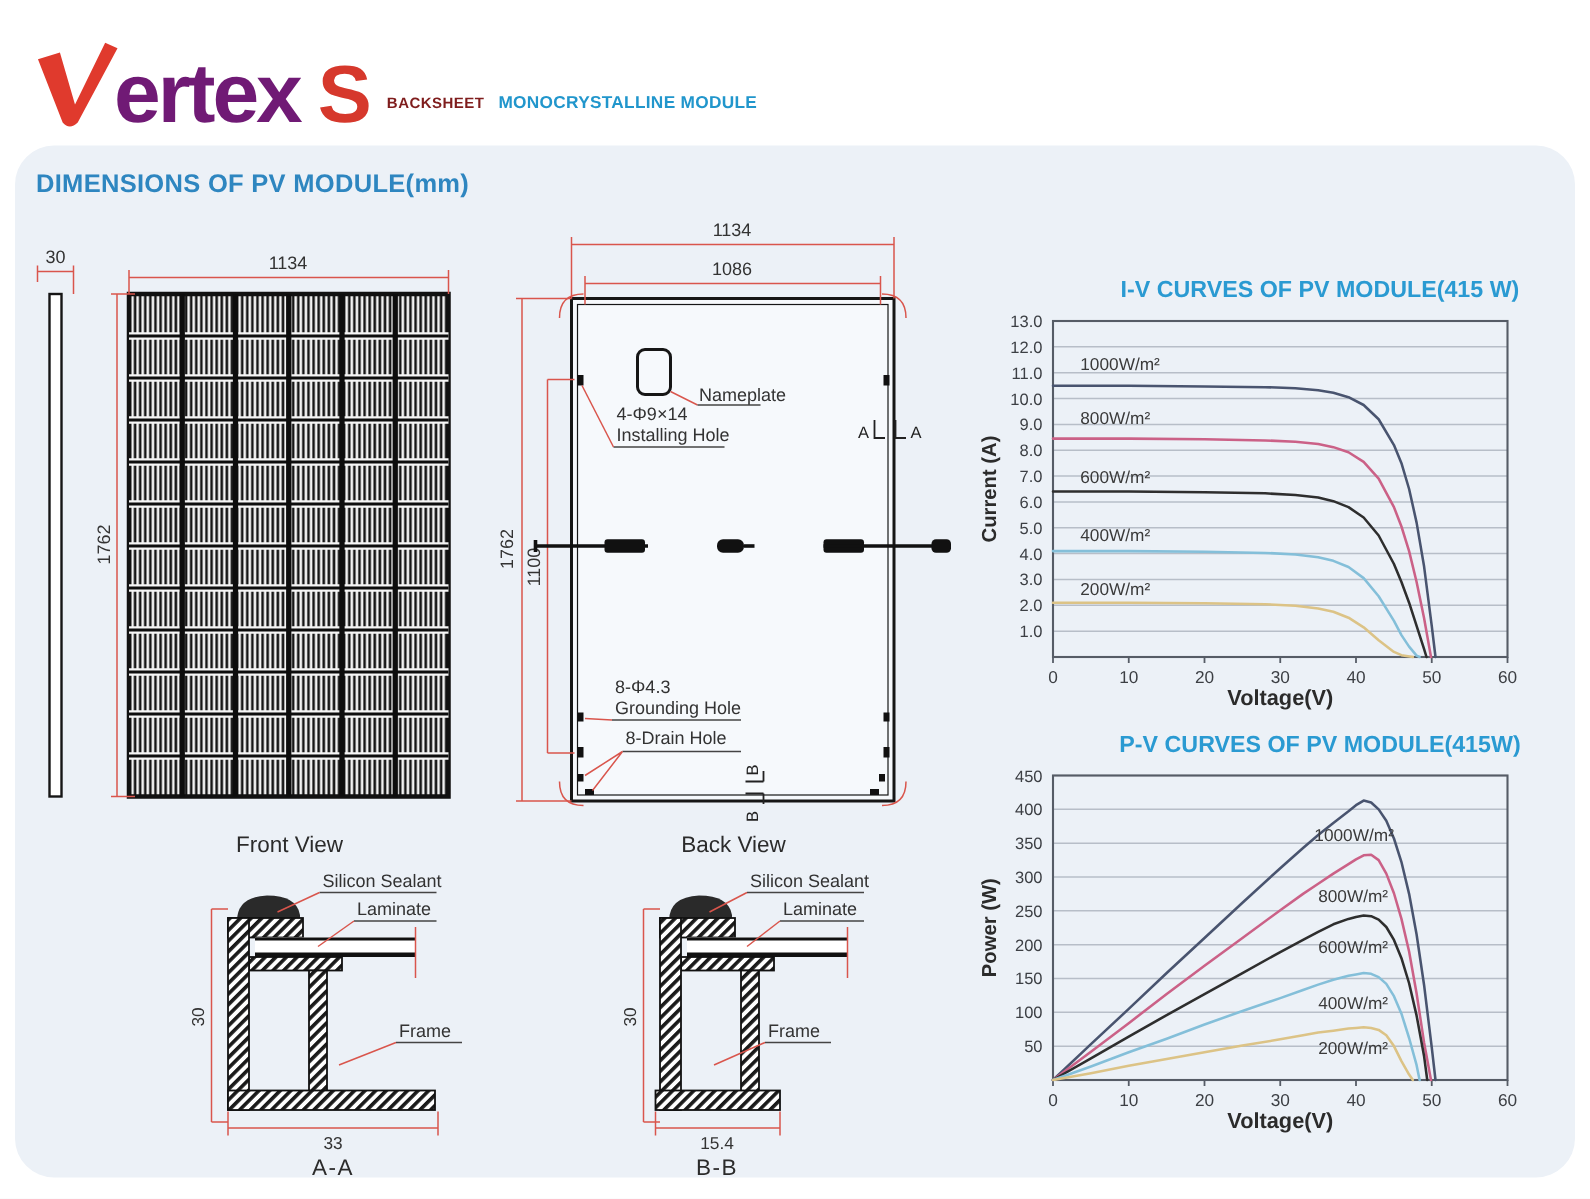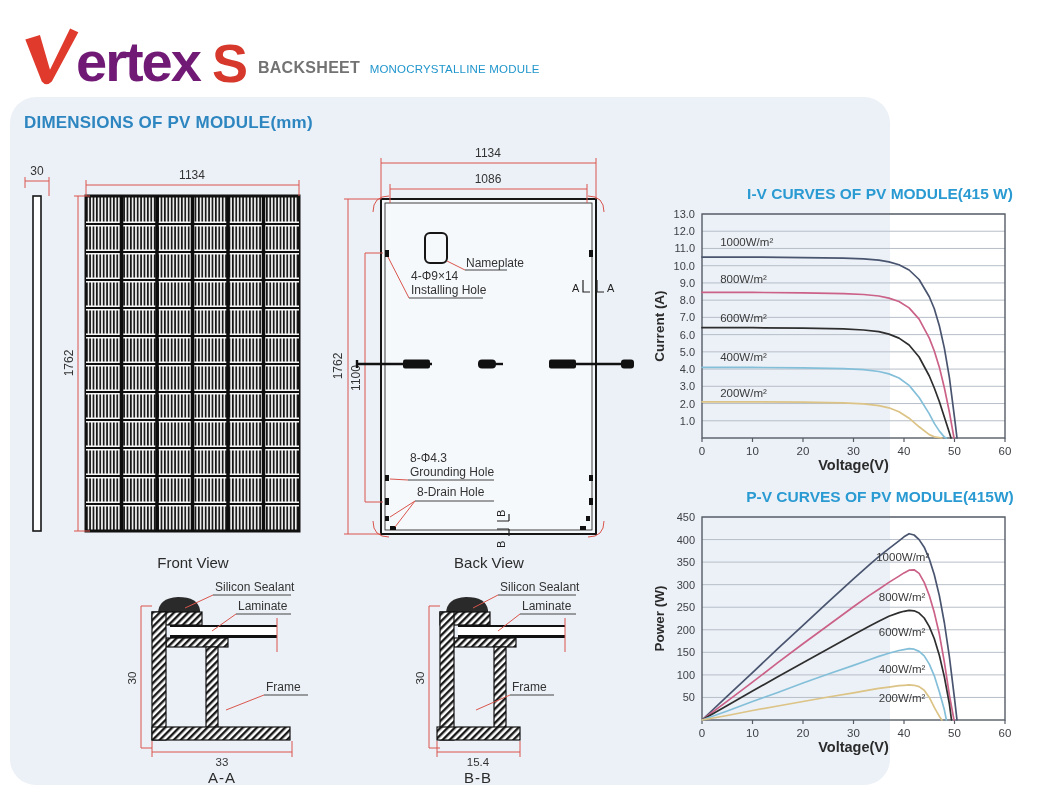--- a/index.html
+++ b/index.html
@@ -4,25 +4,25 @@
 <style>
   html,body{margin:0;padding:0;background:#ffffff;}
   body{width:1060px;height:799px;position:relative;font-family:"Liberation Sans",sans-serif;overflow:hidden;}
 
   
   .logo{position:absolute;left:18px;top:2px;height:84px;display:flex;align-items:flex-end;}
   .logo-mark{width:64px;height:60px;margin-right:-6px;}
   .brand-rest{color:#701a75;font-size:56px;font-weight:bold;letter-spacing:-2px;line-height:1;position:relative;top:4px;}
   .brand-s{color:#d6382c;font-size:54px;font-weight:bold;margin-left:12px;line-height:1;position:relative;top:4px;}
   .subtitle{margin-left:10px;padding-bottom:9px;white-space:nowrap;}
-  .subtitle .bold-red{color:#737373;font-weight:bold;font-size:16px;letter-spacing:.3px;}
-  .subtitle .blue{color:#2196cc;font-weight:normal;font-size:11.5px;letter-spacing:.2px;margin-left:5px;}
+  .subtitle .bold-red{color:#7f1d1d;font-weight:bold;font-size:10px;letter-spacing:.3px;}
+  .subtitle .blue{color:#2196cc;font-weight:bold;font-size:11.5px;letter-spacing:.2px;margin-left:5px;}
 
   
-  .panel{position:absolute;left:10px;top:97px;width:880px;height:688px;background:#ecf1f7;border-radius:26px;}
+  .panel{position:absolute;left:10px;top:97px;width:1040px;height:688px;background:#ecf1f7;border-radius:26px;}
   .section-title{position:absolute;left:14px;top:16px;font-size:17px;font-weight:bold;color:#2e86c0;letter-spacing:.2px;}
   .drawing-svg{position:absolute;left:0;top:0;}
 
   .chart-block{position:absolute;width:410px;}
   .chart-title{width:400px;text-align:center;padding-left:30px;font-size:15.5px;font-weight:bold;color:#2a9ad2;margin-bottom:2px;white-space:nowrap;}
 
   svg text{font-family:"Liberation Sans",sans-serif;}
 </style>
 </head>
 <body>

